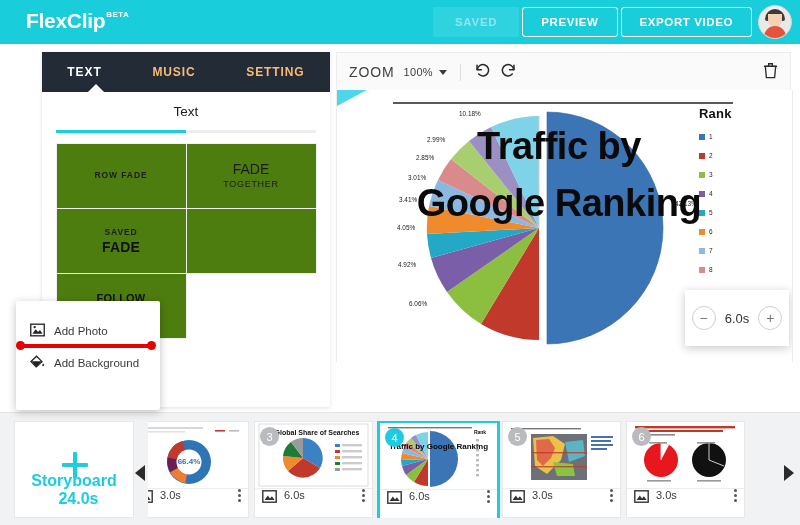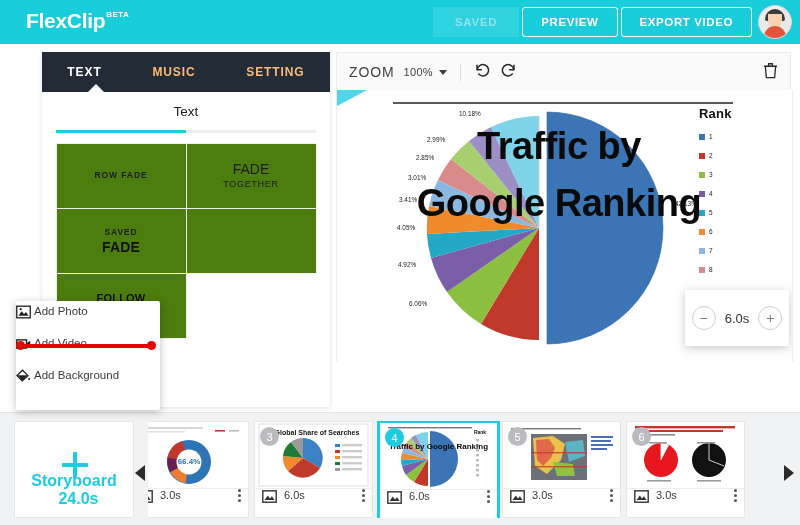--- a/index.html
+++ b/index.html
@@ -81,21 +81,21 @@
   .ac-l1b{font-size:14px;font-weight:bold;color:#111;line-height:16px;letter-spacing:0.2px;}
   .ac-reg{font-size:14px;color:#1c1c1c;line-height:17px;font-weight:normal;}
   .ac-sm{font-size:9px;color:#1c1c1c;letter-spacing:0.7px;line-height:12px;}
 
   
   .ctx-menu{
     position:absolute;left:16px;top:301px;width:144px;height:105px;
     background:#ffffff;box-shadow:0 2px 8px rgba(0,0,0,0.25);border-radius:2px;
     z-index:40;padding-top:4px;
   }
-  .ctx-item{display:flex;align-items:flex-start;height:32px;cursor:pointer;gap:3px;}
+  .ctx-item{display:flex;align-items:flex-end;height:32px;padding-left:14px;cursor:pointer;gap:9px;}
   .ctx-label{font-size:11.5px;color:#3b3b3b;}
   .ctx-icon{width:15px;height:14px;display:block;}
 
   
   .annot-line{position:absolute;left:16px;top:341px;width:140px;height:9px;z-index:60;pointer-events:none;}
   .annot-bar{position:absolute;left:4px;top:3px;width:132px;height:4px;background:#e60000;border-radius:2px;}
   .annot-dot{position:absolute;top:0px;width:9px;height:9px;border-radius:50%;background:#e60000;}
 
   
   .preview-wrap{position:absolute;left:336px;top:52px;width:455px;height:355px;}
@@ -241,29 +241,20 @@
   <div class="ctx-menu">
     <div class="ctx-item">
       <span class="ctx-icon">
         <svg width="15" height="14" viewBox="0 0 16 14">
             <rect x="0.8" y="0.8" width="14.4" height="12.4" fill="none" stroke="#222" stroke-width="1.4"></rect>
             <path d="M2.6 11 L6 6.2 L8.6 9.2 L10.6 7 L13.4 11 Z" fill="#222"></path>
             <circle cx="5" cy="4" r="1.2" fill="#222"></circle>
           </svg>
       </span>
       <span class="ctx-label">Add Photo</span>
-    </div>
-    <div class="ctx-item">
-      <span class="ctx-icon">
-        <svg width="15" height="14" viewBox="0 0 16 14">
-            <rect x="0.8" y="2.6" width="10.4" height="8.8" fill="none" stroke="#222" stroke-width="1.5"></rect>
-            <path d="M11.6 6 L15.2 3.4 L15.2 10.6 L11.6 8 Z" fill="#222"></path>
-          </svg>
-      </span>
-      <span class="ctx-label">Add Video</span>
     </div>
     <div class="ctx-item">
       <span class="ctx-icon">
         <svg width="15" height="14" viewBox="0 0 16 14">
             <path d="M7 0.8 L12.8 6.6 L6.6 12.2 L1 6.6 Z" fill="none" stroke="#222" stroke-width="1.4"></path>
             <path d="M1.6 6.2 L12.4 6.2 L6.6 12 Z" fill="#222"></path>
             <path d="M14 8.6 c1.4 1.8 1.4 2.6 0 2.6 c-1.4 0 -1.4 -0.8 0 -2.6 z" fill="#222"></path>
           </svg>
       </span>
       <span class="ctx-label">Add Background</span>

